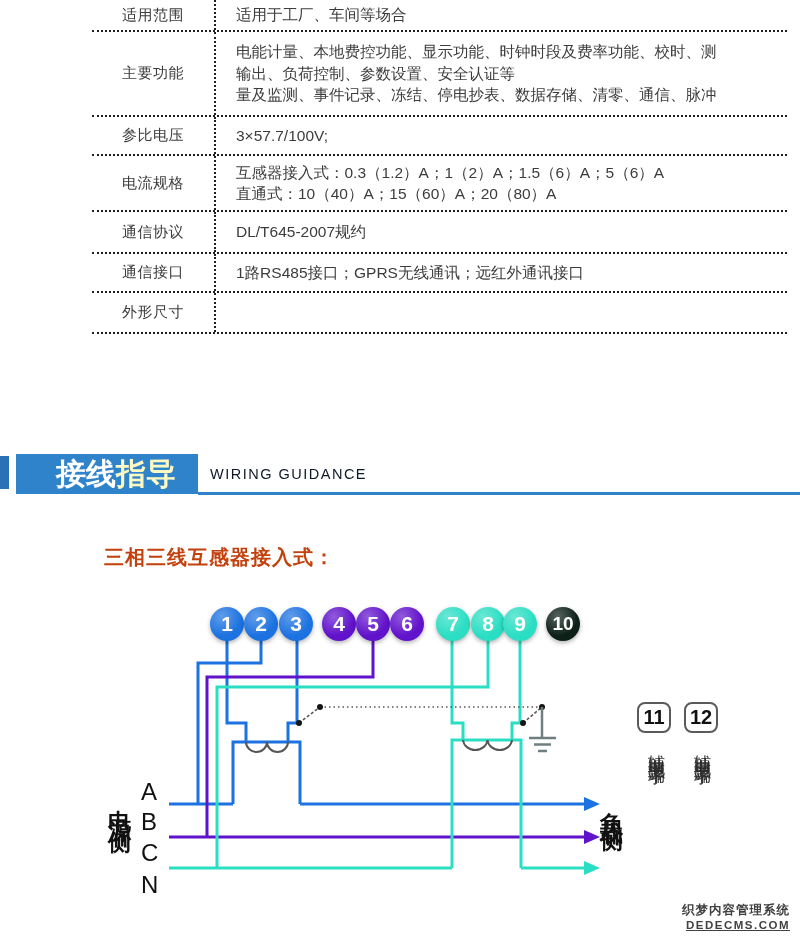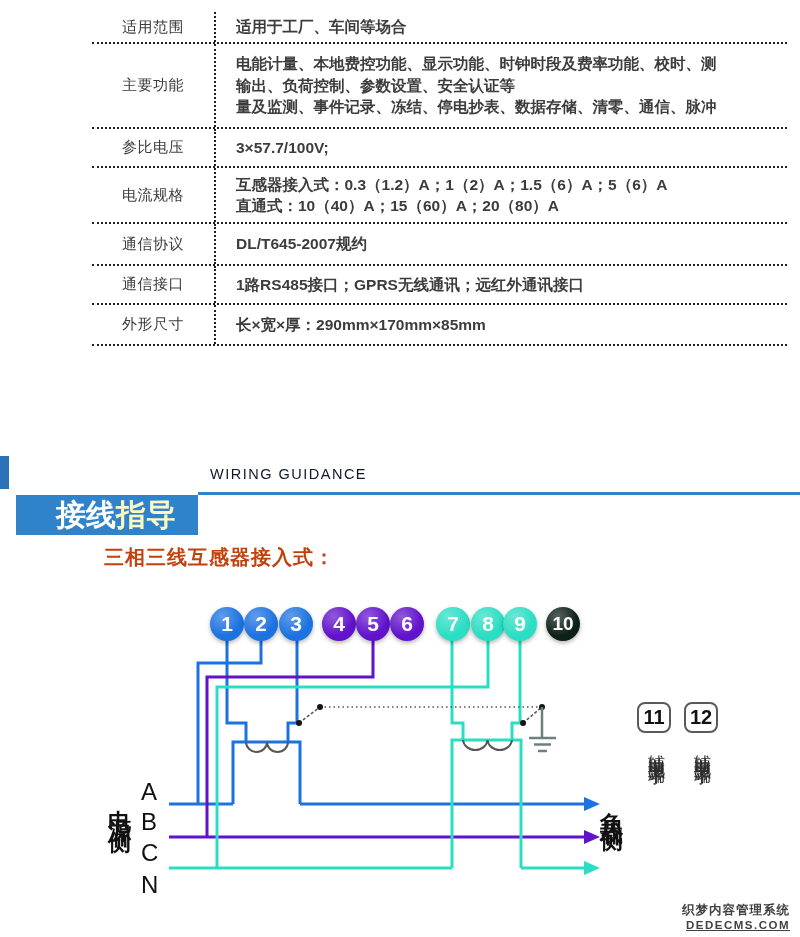--- a/index.html
+++ b/index.html
@@ -1,34 +1,34 @@
 <!DOCTYPE html>
 <html style="--blue: #1c72e0; --purple: #6112cb; --teal: #2adec3; --dark: #0c2018; --banner: #2f83cb;"><head>
 <meta charset="utf-8">
 <style>
   html,body{margin:0;padding:0;background:#fff;}
   .page{position:relative;width:800px;height:937px;background:#fff;overflow:hidden;
         font-family:"Liberation Sans","DejaVu Sans",sans-serif;color:#3a3a3a;}
 
   
-  .spec-table{position:absolute;left:92px;top:12px;width:695px;}
+  .spec-table{position:absolute;left:92px;top:0;width:695px;}
   .trow{display:flex;box-sizing:border-box;border-bottom:2px dotted #1f1f1f;}
   .tlabel{width:124px;box-sizing:border-box;border-right:2px dotted #1f1f1f;
           display:flex;align-items:center;justify-content:center;
           font-size:15px;color:#3c3c3c;letter-spacing:.5px;}
   .tvalue{flex:1;display:flex;flex-direction:column;justify-content:center;
           padding-left:20px;font-size:15.5px;color:#3c3c3c;line-height:21.5px;}
-  .tvalue div{white-space:nowrap;font-weight:bold;}
+  .tvalue div{white-space:nowrap;}
   .h32{height:32px}.h85{height:85px}.h41{height:41px}.h39{height:39px}.h56{height:56px}.h42{height:42px}
 
   
   .accent-sq{position:absolute;left:0;top:456px;width:9px;height:33px;background:#2a72b5;}
   .banner{position:absolute;left:16px;top:454px;width:182px;height:40px;background:var(--banner);
           display:flex;align-items:flex-start;padding-left:40px;box-sizing:border-box;
-          font-size:30px;font-weight:bold;line-height:40px;margin-top:41px;}
+          font-size:30px;font-weight:bold;line-height:40px;}
   .banner .t-white{color:#fff;}
   .banner .t-black{color:#fef9c3;}
   .hdr-sub{position:absolute;left:210px;top:466px;font-size:14.5px;color:#0f172a;letter-spacing:1.5px;}
   .hdr-rule{position:absolute;left:198px;top:492px;width:602px;height:3px;background:var(--banner);}
 
   
   .diag-title{position:absolute;left:104px;top:544px;font-size:20px;font-weight:bold;color:#c2410c;letter-spacing:1px;}
   .wires{position:absolute;left:0;top:0;width:800px;height:937px;pointer-events:none;}
   .term{position:absolute;top:607px;width:34px;height:34px;border-radius:50%;
         color:#fff;font-size:21px;font-weight:bold;text-align:center;line-height:34px;
@@ -92,23 +92,20 @@
         </div>
     </div>
     <div class="trow h39">
       <div class="tlabel">通信接口</div>
       <div class="tvalue">
           <div>1路RS485接口；GPRS无线通讯；远红外通讯接口</div>
         </div>
     </div>
     <div class="trow h41">
       <div class="tlabel">外形尺寸</div>
-      <div class="tvalue">
-          <div>长×宽×厚：290mm×170mm×85mm</div>
-        </div>
     </div>
   </div>
 
   <div class="accent-sq"></div>
   <div class="banner">
     <span class="t-white">接线</span>
       <span class="t-black">指导</span>
   </div>
   <div class="hdr-sub">WIRING GUIDANCE</div>
   <div class="hdr-rule"></div>

